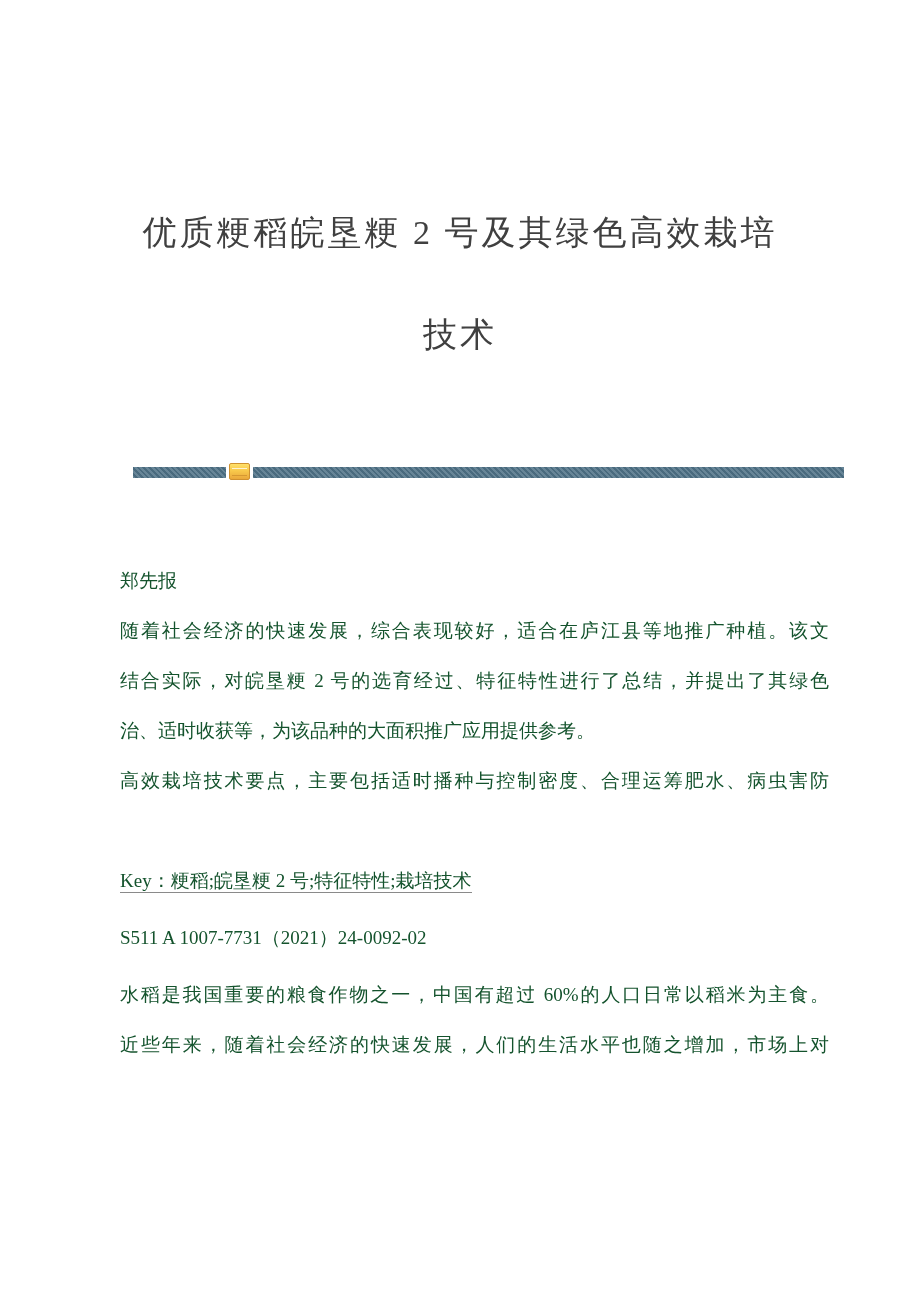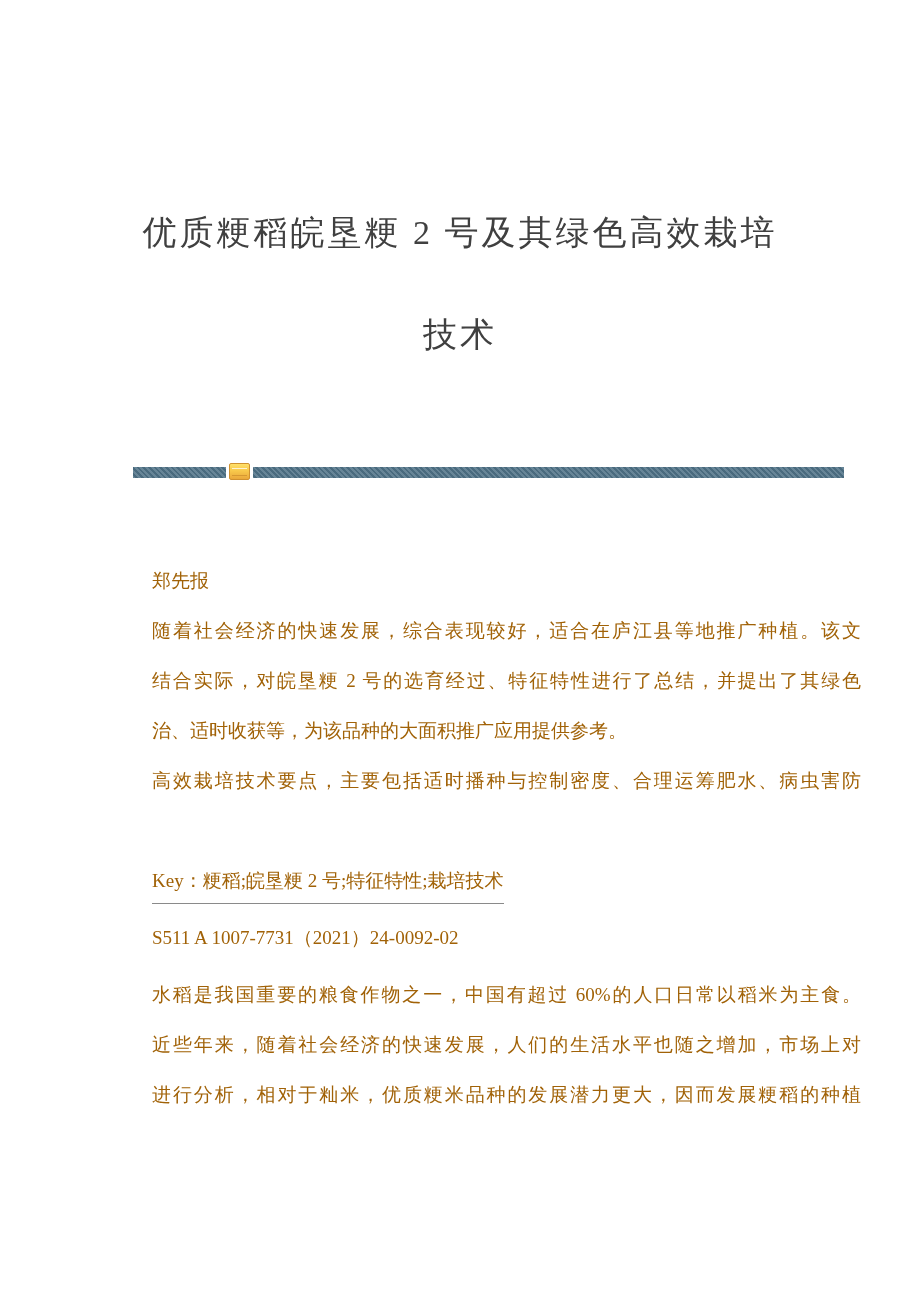--- a/index.html
+++ b/index.html
@@ -58,40 +58,40 @@
     left: 2px;
     right: 2px;
     top: 4px;
     height: 6px;
     border-top: 1px solid rgba(255,255,255,0.75);
     border-bottom: 1px solid rgba(201,137,42,0.65);
   }
   
   .textcol {
     position: absolute;
-    left: 152px;
+    left: 120px;
     width: 709px;
-    color: #a16207;
+    color: #14532d;
   }
   .line {
     height: 50px;
     line-height: 50px;
     font-size: 19px;
     overflow: hidden;
     text-align: justify;
   }
   .line.fill { text-align-last: justify; }
   .author-block   { top: 556px; }
   .abstract-block { top: 606px; }
   .keywords-block { top: 856px; }
   .pubinfo-block  { top: 913px; }
   .bodytext-block { top: 970px; }
   .kw-underline {
     border-bottom: 1px solid #8a8a8a;
-    padding-bottom: 12px;
+    padding-bottom: 1px;
   }
 </style>
 </head>
 <body>
 
 <div class="page">
 
   <div class="title-block">
     <div class="title-line">优质粳稻皖垦粳 2 号及其绿色高效栽培</div>
     <div class="title-line">技术</div>
@@ -118,16 +118,15 @@
     </div>
   </div>
 
   <div class="textcol pubinfo-block">
     <div class="line">S511 A 1007-7731（2021）24-0092-02</div>
   </div>
 
   <div class="textcol bodytext-block">
     <div class="line fill">水稻是我国重要的粮食作物之一，中国有超过 60%的人口日常以稻米为主食。</div>
     <div class="line fill">近些年来，随着社会经济的快速发展，人们的生活水平也随之增加，市场上对</div>
-    <div class="line fill">进行分析，相对于籼米，优质粳米品种的发展潜力更大，因而发展粳稻的种植</div>
   </div>
 
 </div>
 
 </body></html>

